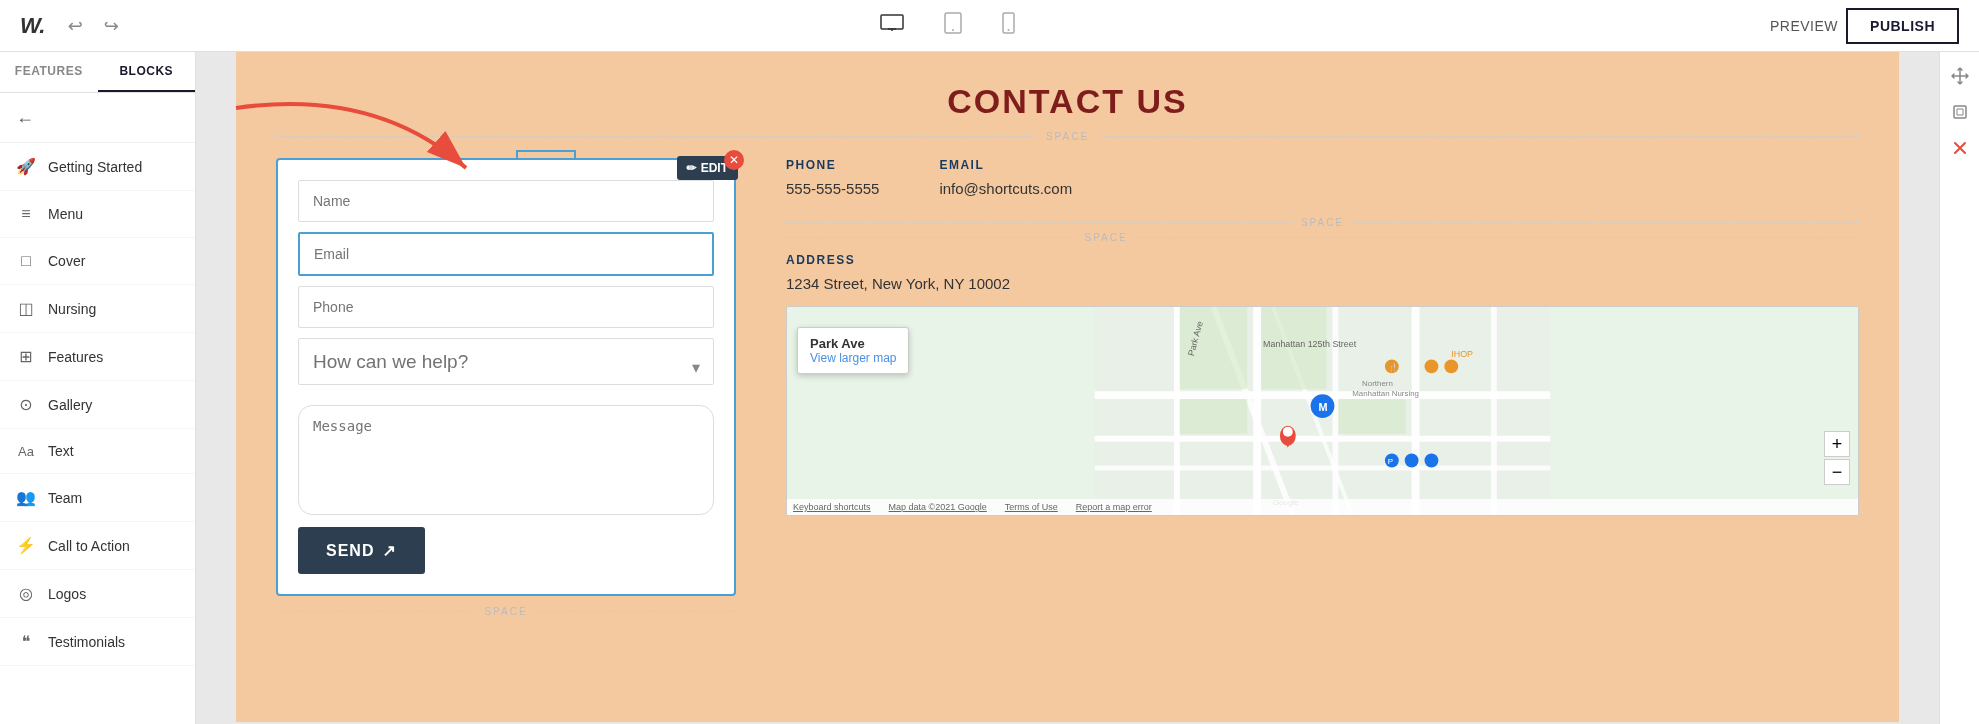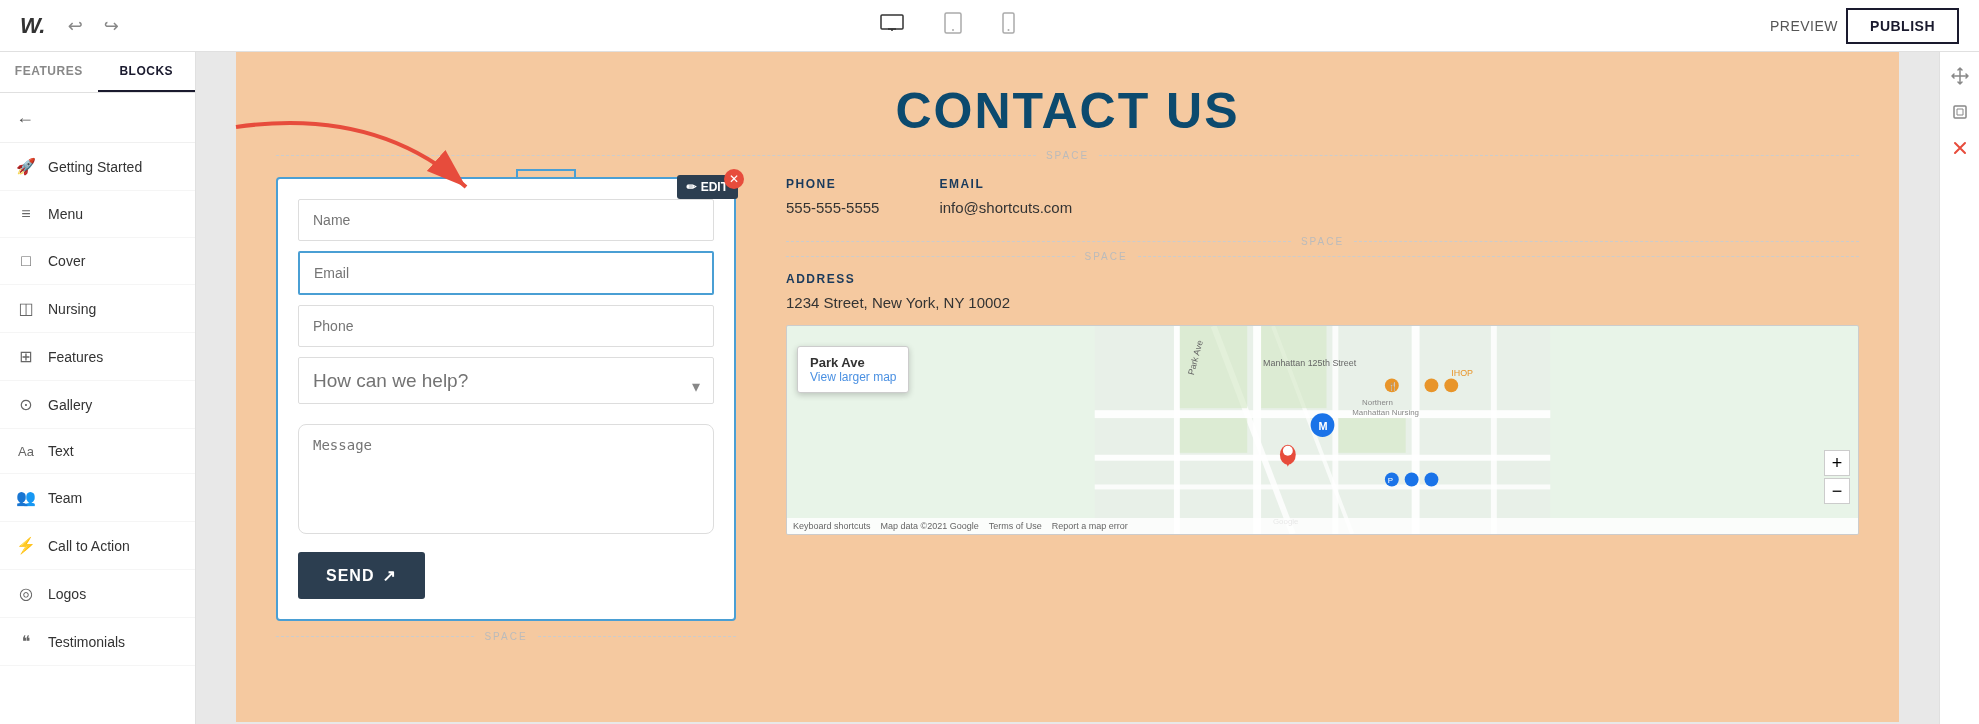--- a/index.html
+++ b/index.html
@@ -44,21 +44,21 @@
     .sidebar-item .icon { font-size: 16px; color: #666; width: 20px; text-align: center; }
 
     
     .content { flex: 1; overflow-y: auto; background: #e8e8e8; position: relative; }
 
     
     .canvas { background: #f5c9a0; min-height: 670px; position: relative; margin: 0 40px; }
 
     
     .contact-header { text-align: center; padding: 30px 0 10px; }
-    .contact-title { font-size: 50px; font-weight: 800; color: #0c4a6e; letter-spacing: 2px; }
+    .contact-title { font-size: 34px; font-weight: 800; color: #7f1d1d; letter-spacing: 2px; }
 
     
     .contact-section { display: flex; gap: 0; padding: 10px 40px 20px; }
 
     
     .form-container-wrapper { position: relative; flex: 0 0 460px; }
     .form-container {
       background: #fff; border: 2px solid #4a9fd4; border-radius: 4px;
       padding: 20px; position: relative;
     }
@@ -70,22 +70,22 @@
     .form-input.email-field { border: 2px solid #4a9fd4; }
     .form-input-full { width: 100%; padding: 12px 14px; border: 1px solid #ddd; border-radius: 2px; font-size: 14px; color: #888; margin-bottom: 10px; }
     .form-select {
       width: 100%; padding: 12px 14px; border: 1px solid #ddd; border-radius: 2px;
       font-size: 19px; color: #737373; margin-bottom: 10px; background: #fff;
       appearance: none; cursor: pointer;
     }
     .select-wrapper { position: relative; margin-bottom: 10px; }
     .select-wrapper::after { content: '▾'; position: absolute; right: 14px; top: 50%; transform: translateY(-50%); color: #888; pointer-events: none; }
     .form-textarea {
-      width: 100%; padding: 12px 14px; border: 1px solid #ddd; border-radius: 8px;
-      font-size: 14px; color: #701a75; height: 110px; resize: none; margin-bottom: 14px;
+      width: 100%; padding: 12px 14px; border: 1px solid #ddd; border-radius: 14px;
+      font-size: 14px; color: #701a75; height: 110px; resize: none; margin-bottom: 8px;
     }
     .send-btn {
       background: #2c3e50; color: #fff; border: none; padding: 14px 28px;
       font-size: 16px; font-weight: 600; letter-spacing: 1px; border-radius: 3px;
       cursor: pointer; display: flex; align-items: center; gap: 8px;
     }
 
     
     .edit-btn {
       position: absolute; top: -4px; right: -4px; background: #2c3e50;
@@ -118,21 +118,21 @@
       position: absolute; background: #fff; border: 1px solid #ccc; padding: 8px 12px;
       border-radius: 3px; box-shadow: 0 2px 6px rgba(0,0,0,0.2); top: 20px; left: 10px;
       font-size: 13px;
     }
     .map-popup .popup-title { font-weight: 600; color: #333; }
     .map-popup .popup-link { color: #4a90e2; font-size: 12px; cursor: pointer; }
     .map-zoom {
       position: absolute; right: 8px; bottom: 30px; display: flex; flex-direction: column; gap: 2px;
     }
     .map-zoom button { width: 26px; height: 26px; background: #fff; border: 1px solid #ccc; font-size: 18px; cursor: pointer; line-height: 1; }
-    .map-footer { position: absolute; bottom: 0; width: 100%; background: rgba(255,255,255,0.8); font-size: 9px; color: #666; padding: 3px 6px; display: flex; gap: 10px; }
+    .map-footer { position: absolute; bottom: 0; width: 100%; background: rgba(255,255,255,0.8); font-size: 9px; color: #666; padding: 3px 6px; display: flex; gap: 18px; text-decoration: underline; }
 
     
     .right-toolbar {
       width: 40px; background: #fff; border-left: 1px solid #e0e0e0;
       display: flex; flex-direction: column; align-items: center; padding: 10px 0; gap: 8px; flex-shrink: 0;
     }
     .rt-btn { width: 28px; height: 28px; background: none; border: none; cursor: pointer; color: #888; font-size: 16px; display: flex; align-items: center; justify-content: center; border-radius: 3px; }
     .rt-btn.danger { color: #e74c3c; }
   </style>
 </head>

